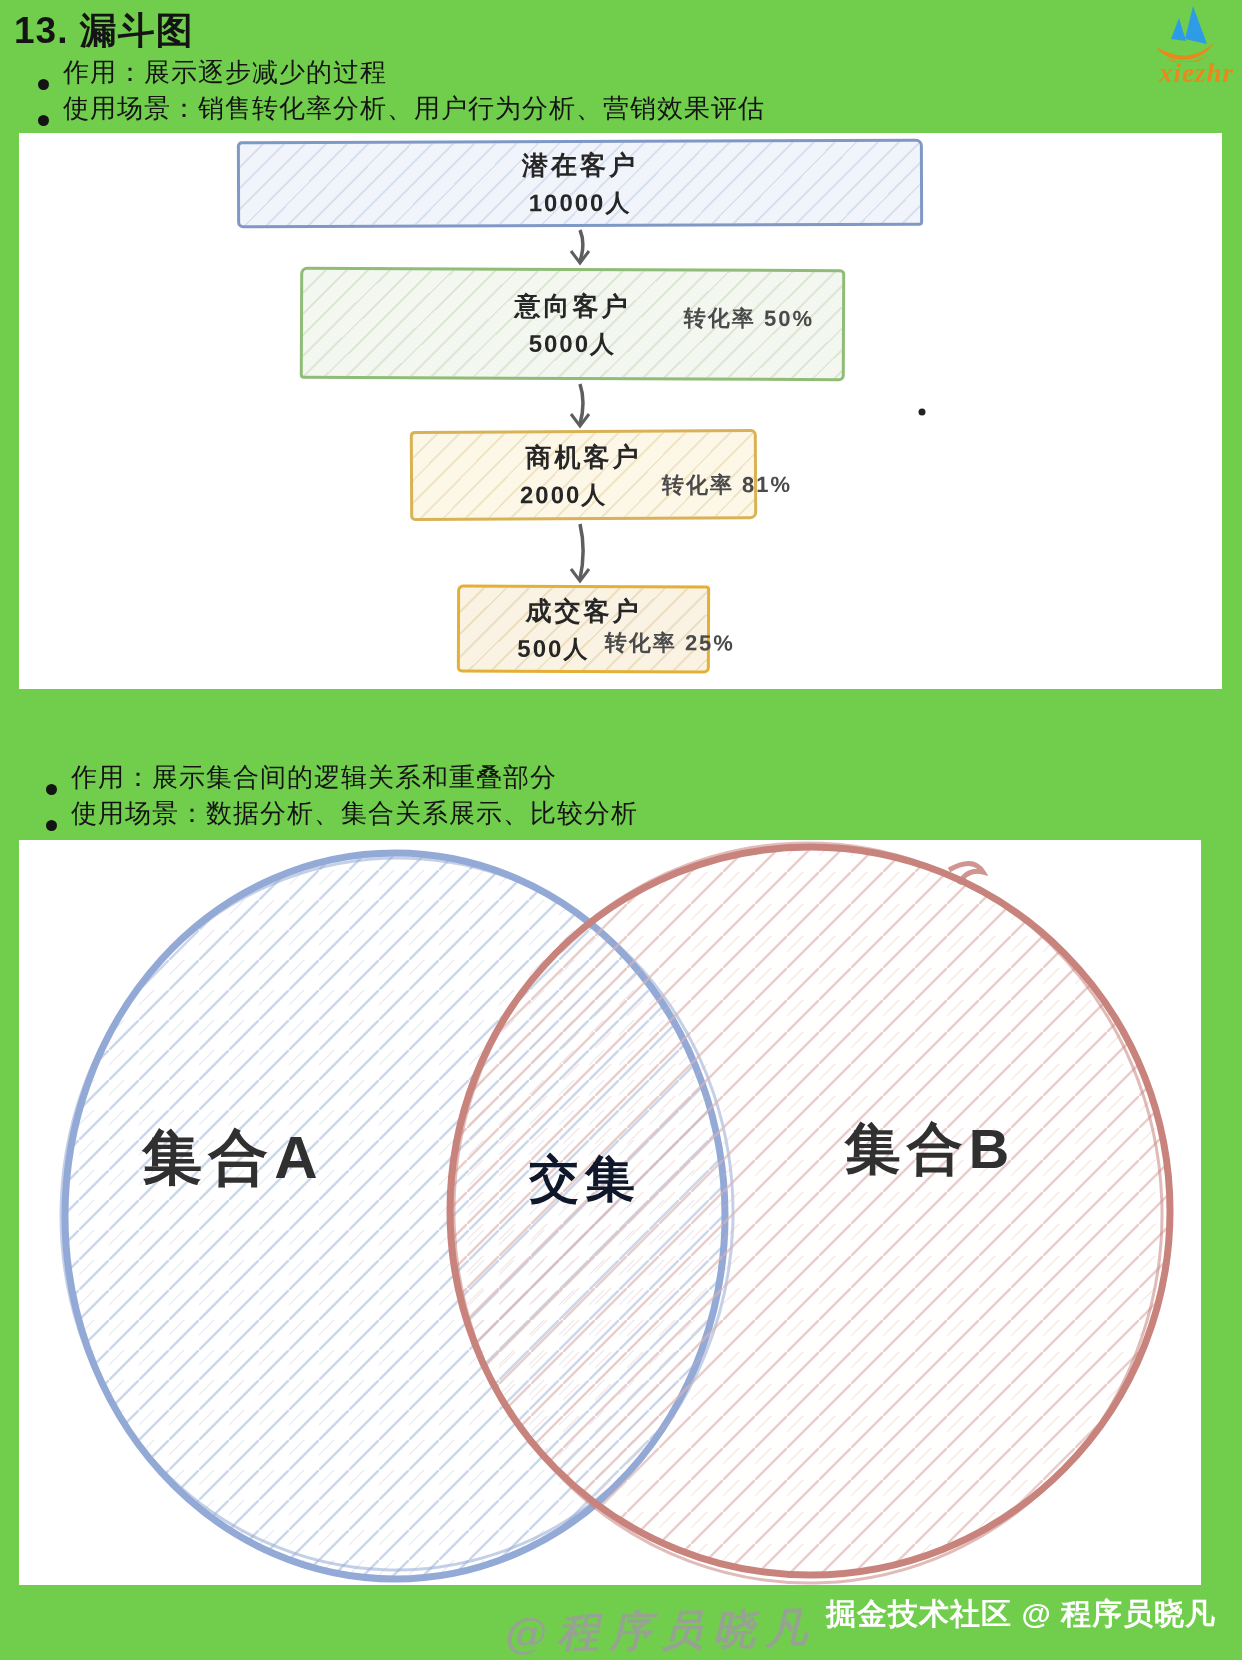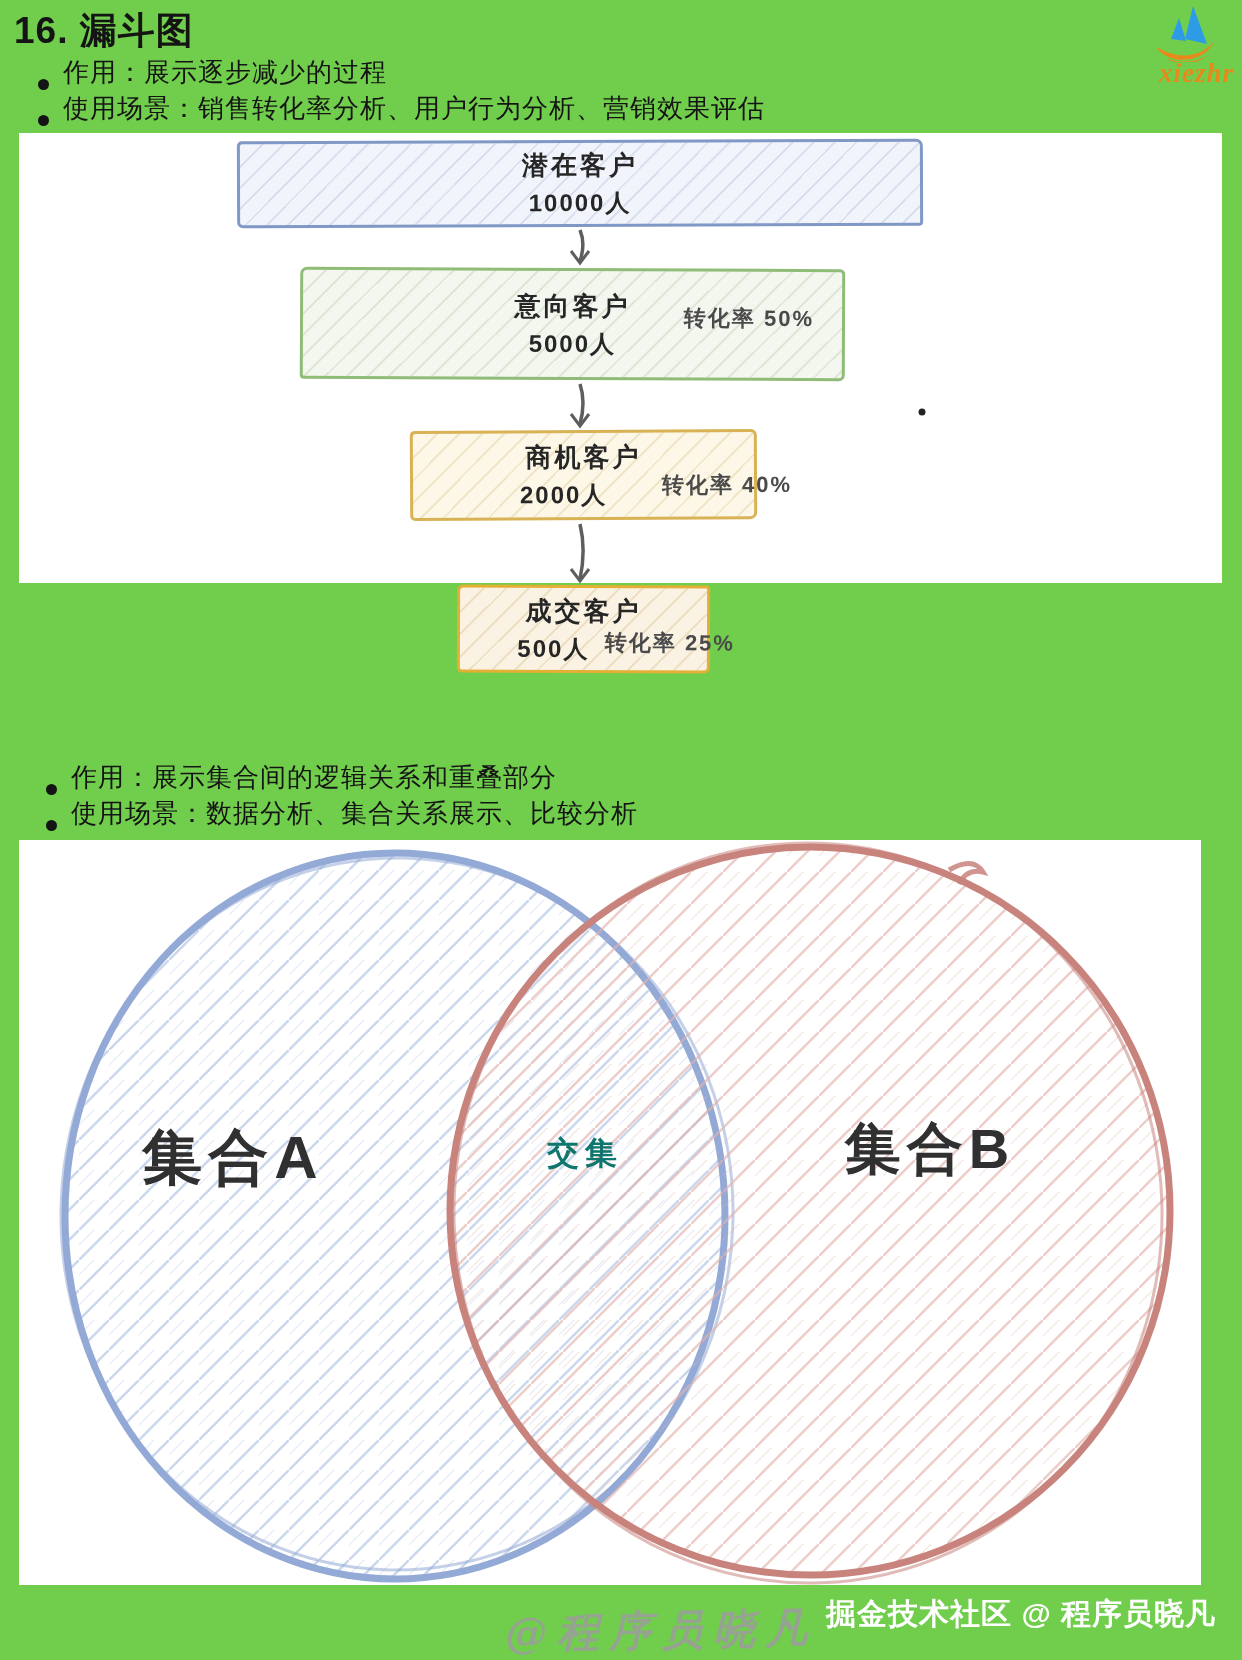--- a/index.html
+++ b/index.html
@@ -34,21 +34,21 @@
   #b14-2{left:46px;top:796px;}
 
   
   #logo{position:absolute;right:8px;top:4px;width:160px;text-align:right;}
   #logo svg{display:block;margin-left:auto;margin-right:18px;}
   .logo-text{font-family:"Liberation Serif","DejaVu Serif",serif;font-style:italic;font-weight:700;
     font-size:27px;color:var(--logo-orange);margin-top:-4px;letter-spacing:1px;}
 
   
   .panel{position:absolute;background:var(--panel-white);}
-  #panel-funnel{left:19px;top:133px;width:1203px;height:450px;}
+  #panel-funnel{left:19px;top:133px;width:1203px;height:556px;}
   #panel-venn{left:19px;top:840px;width:1182px;height:745px;}
 
   
   .stage{position:absolute;display:flex;flex-direction:column;align-items:center;justify-content:center;
     border-style:solid;border-width:3px;box-sizing:border-box;}
   .stage .s-name{font-size:26px;font-weight:700;color:#262626;letter-spacing:3px;}
   .stage .s-count{font-size:24px;font-weight:700;color:#262626;margin-top:4px;letter-spacing:2px;}
   .stage .s-conv{position:absolute;font-size:22px;font-weight:600;color:#4A4A4A;letter-spacing:2px;white-space:nowrap;}
   .stage-1{left:218px;top:7px;width:686px;height:87px;transform:rotate(-0.2deg);
     border-color:var(--stage1-border);border-radius:5px 7px 4px 6px;
@@ -72,35 +72,35 @@
   .flow-arrows path{stroke:var(--arrow);fill:none;}
 
   
   #venn-svg{position:absolute;left:0;top:0;}
   .venn-a{stroke:var(--venn-blue);}
   .venn-b{stroke:var(--venn-red);}
   .hatch-a{stroke:var(--venn-blue-hatch);}
   .hatch-b{stroke:var(--venn-red-hatch);}
   .vlabel{position:absolute;text-align:center;font-weight:700;color:var(--label-ink);letter-spacing:6px;white-space:nowrap;}
   #vlabel-a{left:114px;top:278px;width:200px;font-size:60px;}
-  #vlabel-i{left:496px;top:292px;width:140px;font-size:32px;color:#0f766e;}
+  #vlabel-i{left:496px;top:306px;width:140px;font-size:50px;color:#0f172a;}
   #vlabel-b{left:811px;top:272px;width:200px;font-size:56px;}
 
   
   #wm-script{position:absolute;left:505px;top:1603px;font-family:"DejaVu Serif","Liberation Serif",serif;
     font-style:italic;font-size:42px;font-weight:700;color:var(--wm-gray);letter-spacing:10px;opacity:.85;
     transform:rotate(-1deg);}
   #wm-right{position:absolute;right:26px;top:1594px;font-size:30px;font-weight:600;color:var(--wm-white);letter-spacing:1px;}
 </style>
 </head>
 <body>
 
 <div id="page">
 
-  <div class="sec-title" id="title13">16. 漏斗图</div>
+  <div class="sec-title" id="title13">13. 漏斗图</div>
   <div class="bullet" id="b13-1">
     <span class="dot"></span>
     <span class="bullet-text">作用：展示逐步减少的过程</span>
   </div>
   <div class="bullet" id="b13-2">
     <span class="dot"></span>
     <span class="bullet-text">使用场景：销售转化率分析、用户行为分析、营销效果评估</span>
   </div>
 
   <div id="logo">
@@ -119,21 +119,21 @@
       <div class="s-count">10000人</div>
     </div>
     <div class="stage stage-2">
       <div class="s-name">意向客户</div>
       <div class="s-count">5000人</div>
       <div class="s-conv">转化率 50%</div>
     </div>
     <div class="stage stage-3">
       <div class="s-name">商机客户</div>
       <div class="s-count">2000人</div>
-      <div class="s-conv">转化率 40%</div>
+      <div class="s-conv">转化率 81%</div>
     </div>
     <div class="stage stage-4">
       <div class="s-name">成交客户</div>
       <div class="s-count">500人</div>
       <div class="s-conv">转化率 25%</div>
     </div>
 
     <svg class="flow-arrows" width="1203" height="542" viewBox="0 0 1203 542">
       <path d="M561,97 C566,109 564,119 561,128" stroke-width="3.5"></path>
       <path d="M552,118 L561,130 L570,118" stroke-width="3"></path>

